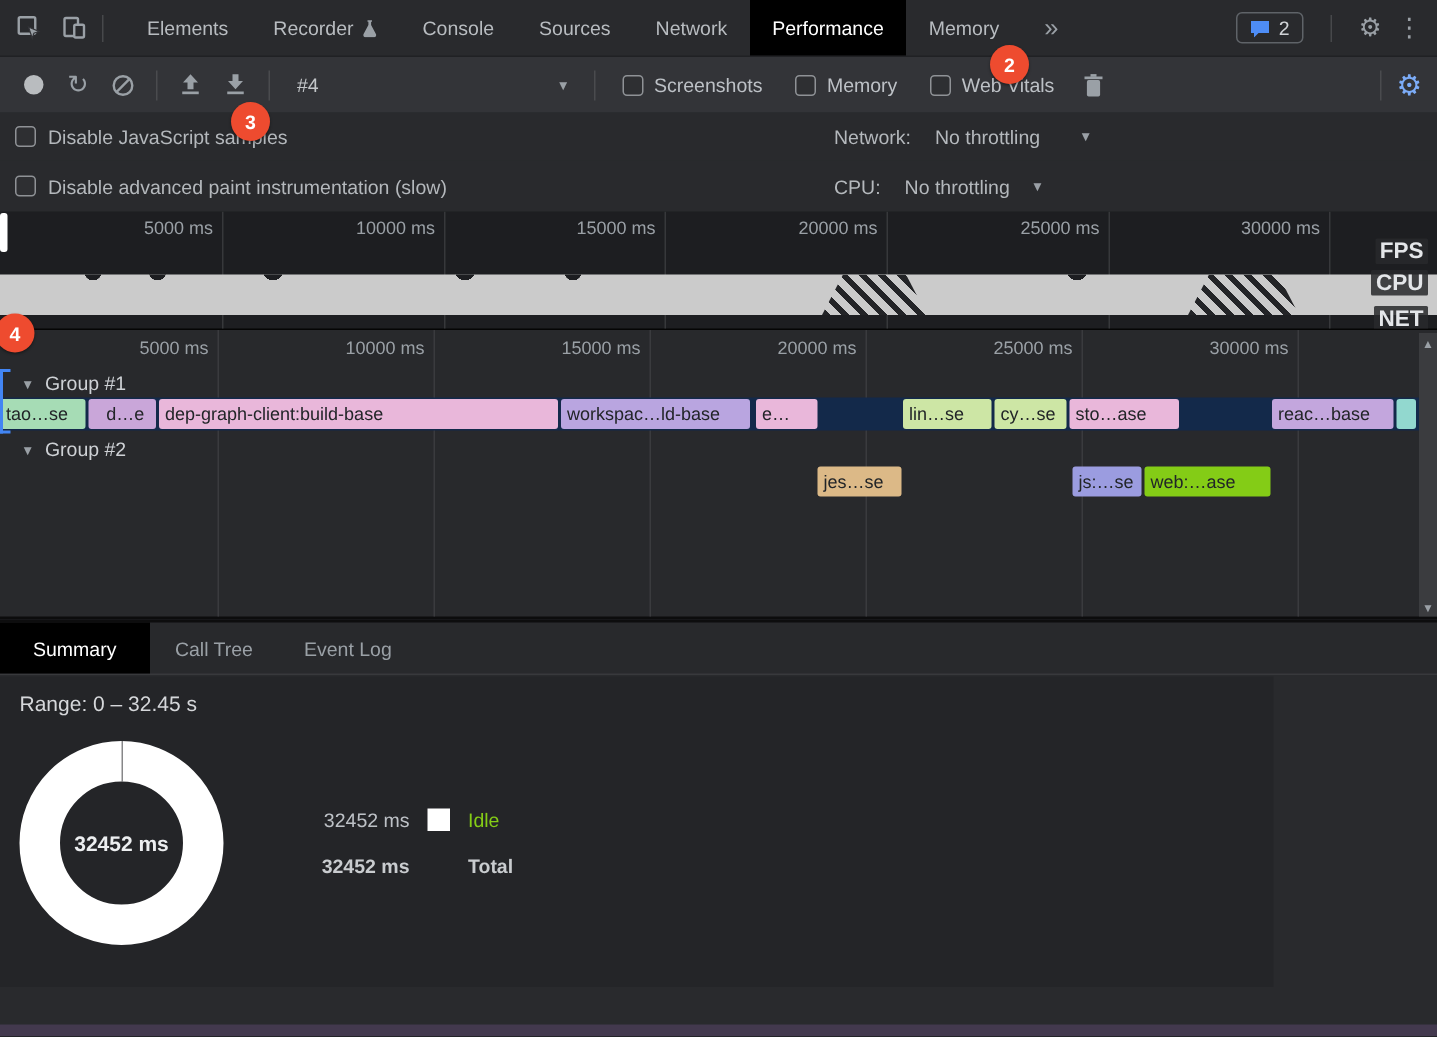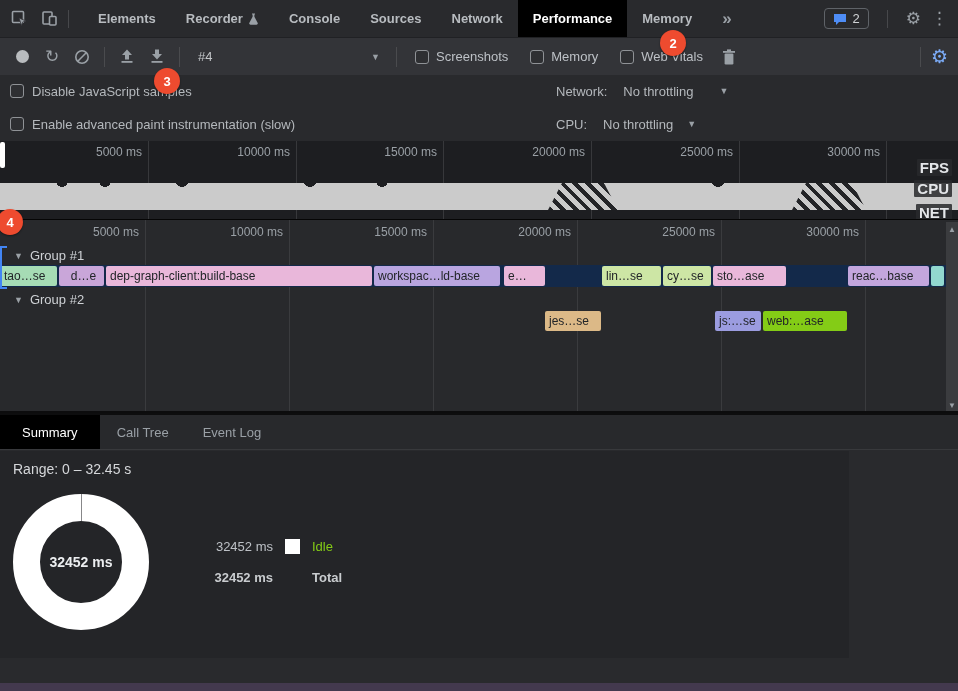--- a/index.html
+++ b/index.html
@@ -9,21 +9,21 @@
     background:#292a2d; font-family:"Liberation Sans", sans-serif;
     color:#bdc1c6; font-size:13px;
   }
   
   .tabbar { position:absolute; top:0; left:0; width:958px; height:38px;
     display:flex; align-items:center; background:#292a2d; border-bottom:1px solid #202124; }
   .tb-icon { width:22px; height:22px; display:flex; align-items:center; justify-content:center;
     margin-left:8px; color:#9aa0a6; }
   .tb-sep { width:1px; height:18px; background:#47484b; margin:0 8px; }
   .tabs { display:flex; align-items:stretch; height:100%; margin-left:6px; }
-  .tab { display:flex; align-items:center; gap:5px; padding:0 15px; color:#b8bcc0; cursor:default;font-weight:bold; }
+  .tab { display:flex; align-items:center; gap:5px; padding:0 15px; color:#b8bcc0; cursor:default; }
   .tab.active { background:#000; color:#fff; }
   .tab-flask { display:inline-flex; }
   .tb-right { margin-left:auto; display:flex; align-items:center; gap:10px; padding-right:10px; }
   .issues-pill { display:flex; align-items:center; gap:6px; border:1px solid #5f6368;
     border-radius:4px; padding:2px 8px; color:#d0d3d6; }
   .menu-glyph { font-size:17px; color:#9aa0a6; }
   .gear-gray { font-size:17px; color:#9aa0a6; }
   
   .toolbar { position:absolute; top:38px; left:0; width:958px; height:37px;
     display:flex; align-items:center; background:#333438; padding:0 10px; gap:6px; }
@@ -239,21 +239,21 @@
     <span class="cb"></span>
     <span class="opt-label">Disable JavaScript samples</span>
     <div class="right-opt">
       <span>Network:</span>
       <span class="val">No throttling</span>
       <span class="caret" style="margin-left:14px">▼</span>
     </div>
   </div>
   <div class="optrow r2">
     <span class="cb"></span>
-    <span class="opt-label">Enable advanced paint instrumentation (slow)</span>
+    <span class="opt-label">Disable advanced paint instrumentation (slow)</span>
     <div class="right-opt">
       <span>CPU:</span>
       <span class="val">No throttling</span>
       <span class="caret" style="margin-left:2px">▼</span>
     </div>
   </div>
 
   <div class="overview ov">
     <div class="gl" style="left:148px"></div>
     <div class="gl" style="left:296px"></div>

